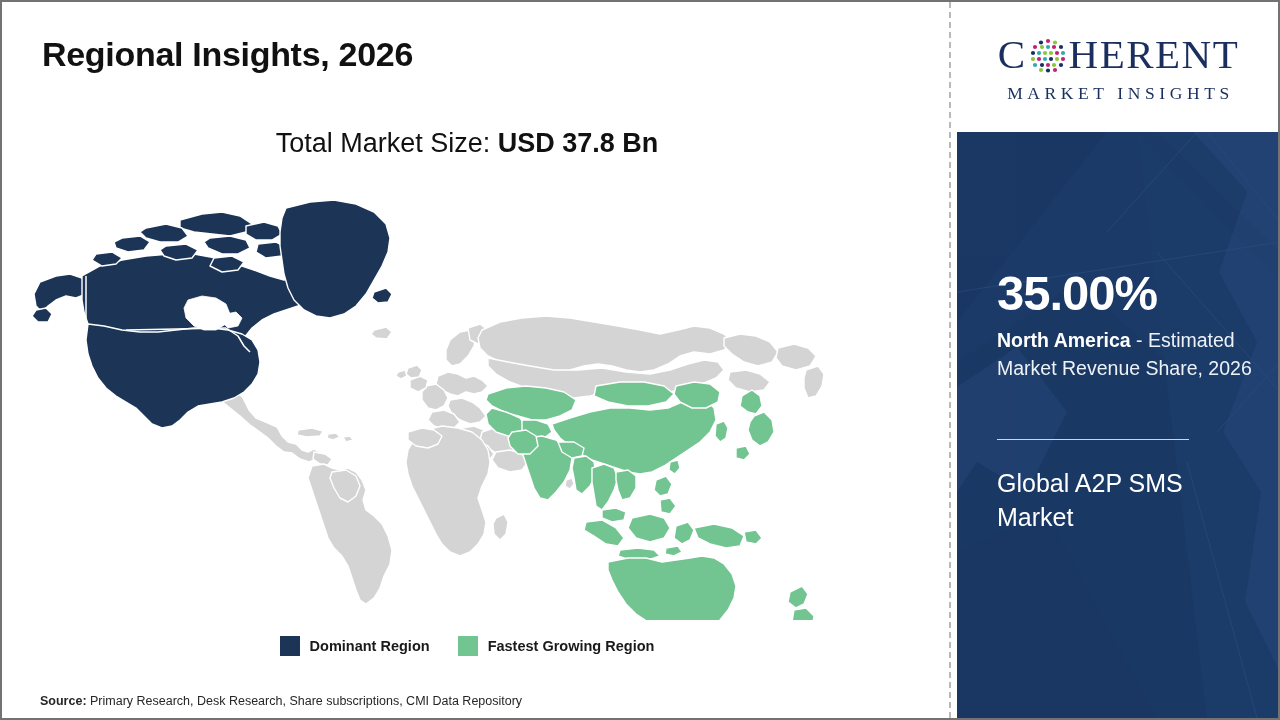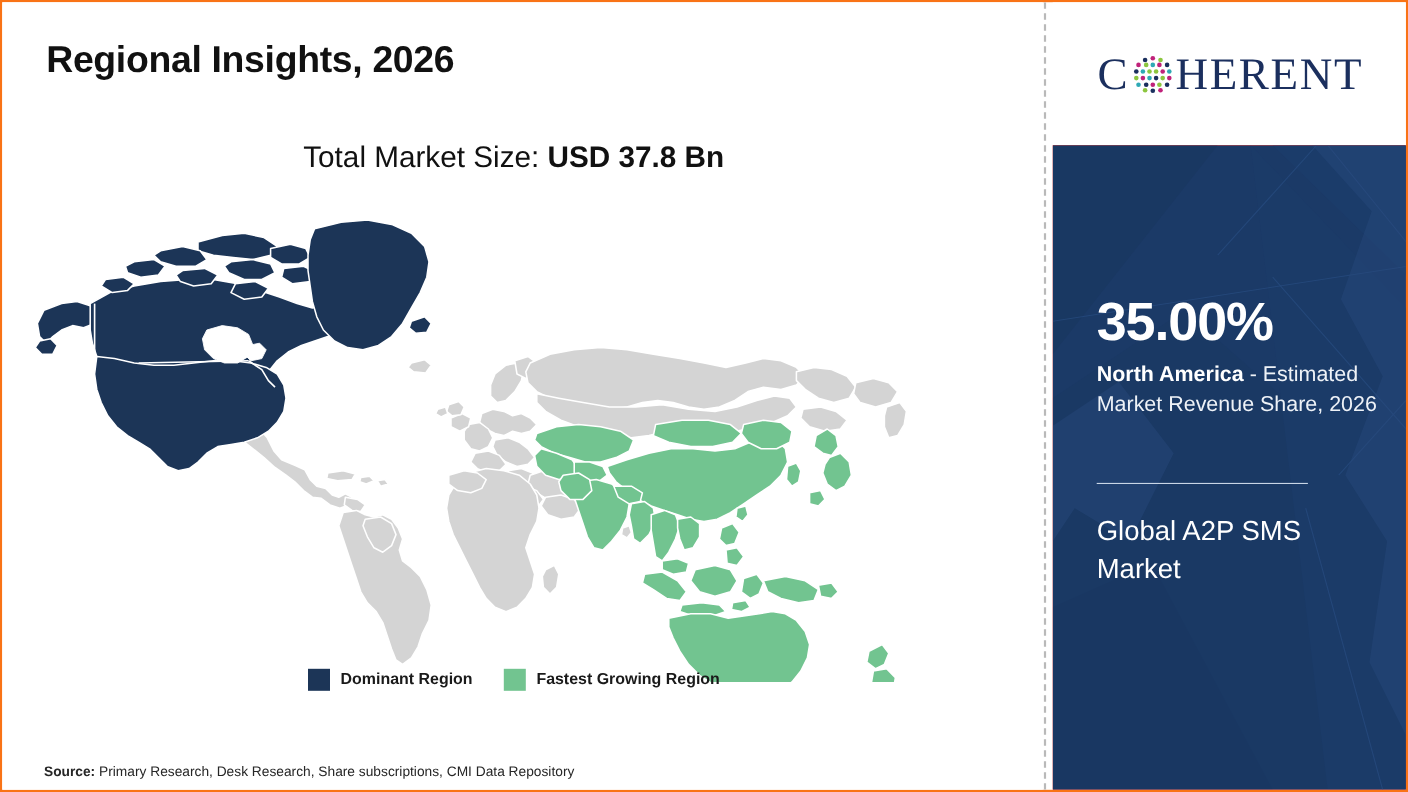--- a/index.html
+++ b/index.html
@@ -9,21 +9,21 @@
   }
   body {
     font-family: "Liberation Sans", sans-serif;
   }
   #infographic {
     position: relative;
     width: 1280px;
     height: 720px;
     background: #ffffff;
     box-sizing: border-box;
-    border: 2px solid #f97316;
+    border: 2px solid #737373;
     overflow: hidden;
   }
 
   
   #left-panel {
     position: absolute;
     left: 0; top: 0;
     width: 946px; height: 716px;
     background: #ffffff;
   }
@@ -59,21 +59,21 @@
     top: 178px;
     width: 880px;
     height: 440px;
   }
   #map-wrap svg { display: block; width: 100%; height: 100%; }
 
   
   #legend {
     position: absolute;
     left: 0;
-    top: 606px;
+    top: 634px;
     width: 930px;
     display: flex;
     justify-content: center;
     align-items: flex-end;
     gap: 28px;
   }
   .legend-item {
     display: flex;
     align-items: center;
     gap: 10px;
@@ -474,20 +474,21 @@
               <circle cx="26" cy="30" r="2.1" fill="#8cc63f"></circle>
               <circle cx="33" cy="30" r="2.1" fill="#1b2f5e"></circle>
               <circle cx="13" cy="35" r="2.1" fill="#8cc63f"></circle>
               <circle cx="20" cy="35.5" r="2.1" fill="#1b2f5e"></circle>
               <circle cx="27" cy="35" r="2.1" fill="#c0227a"></circle>
             </g>
           </svg>
         </span>
         <span>HERENT</span>
       </div>
+      <div id="logo-tagline">MARKET INSIGHTS</div>
     </div>
   </div>
 
   <div id="stat-panel">
     <svg id="stat-panel-bg" viewBox="0 0 323 586" preserveAspectRatio="none" xmlns="http://www.w3.org/2000/svg">
       <rect x="0" y="0" width="323" height="586" fill="#1b3a67"></rect>
       <g opacity="0.5">
         <path d="M0,0 L150,0 L0,190 Z" fill="#19365f"></path>
         <path d="M323,0 L323,120 L200,0 Z" fill="#1d3e6e"></path>
         <path d="M0,230 L120,150 L323,330 L323,586 L0,586 Z" fill="#1a3863"></path>

